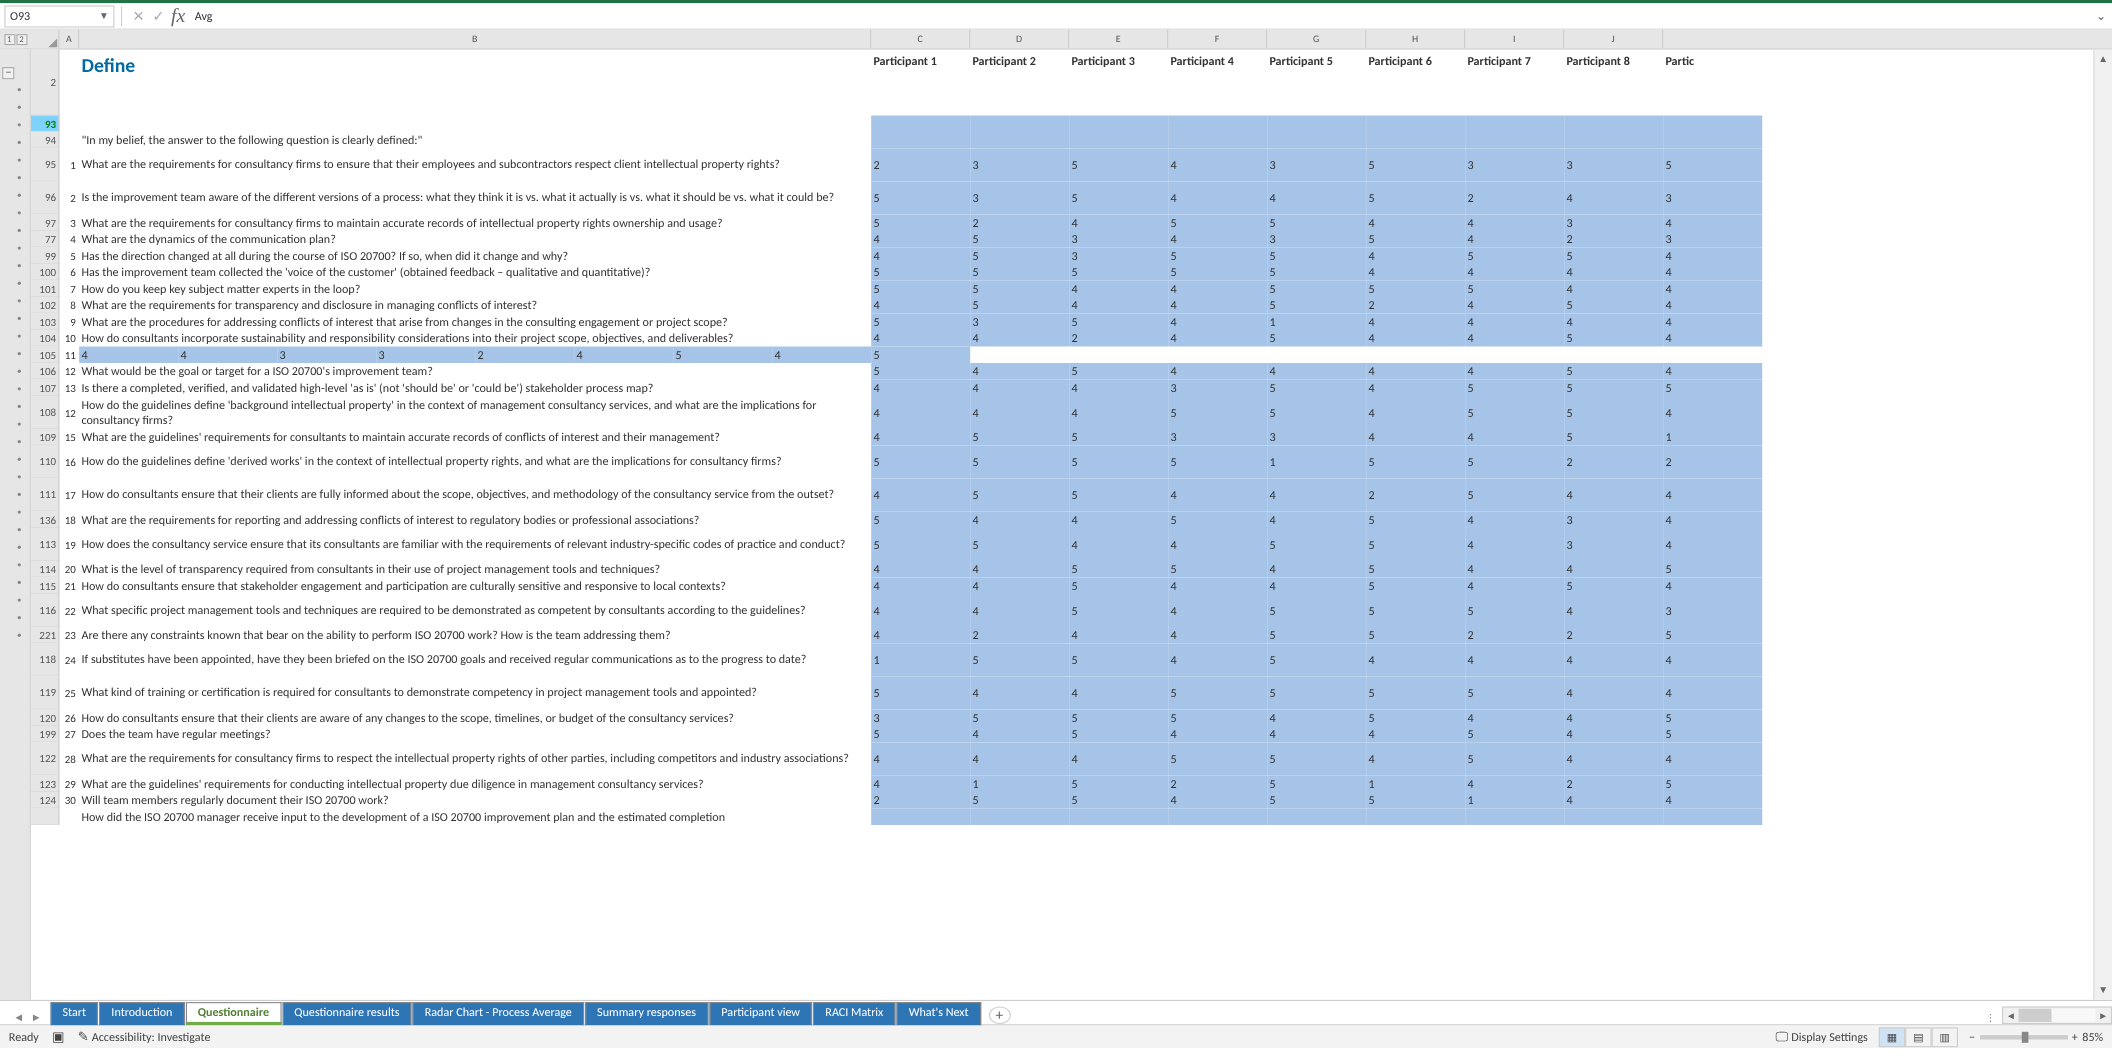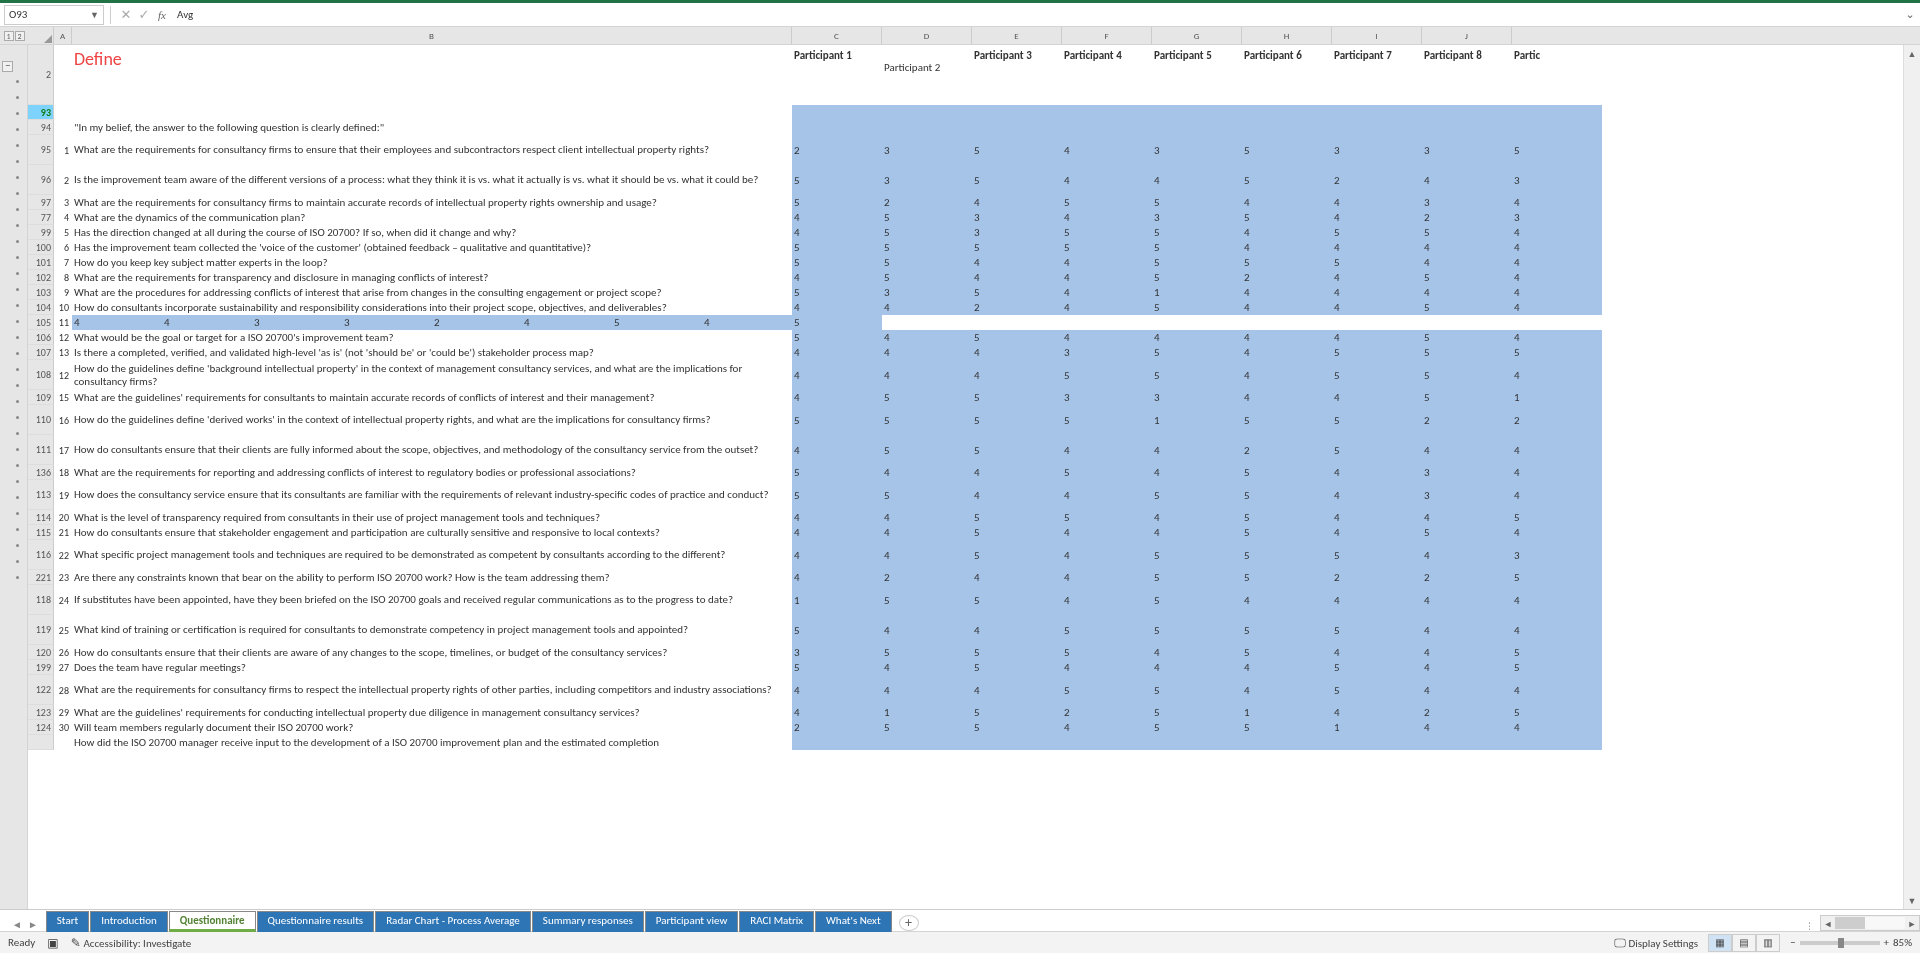--- a/index.html
+++ b/index.html
@@ -5,21 +5,21 @@
   * { box-sizing: border-box; }
   body { margin: 0; font-family: Calibri, Arial, sans-serif; font-size: 11px; color: #333; background: #fff; overflow: hidden; }
   
   .top-green-bar { height: 3px; background: #217346; }
   
   .formula-bar { display: flex; align-items: center; height: 24px; border-bottom: 1px solid #d4d4d4; background: #fff; }
   .name-box { width: 100px; height: 20px; border: 1px solid #ccc; margin-left: 4px; display: flex; align-items: center; justify-content: space-between; padding: 0 4px; background: #fff; }
   .name-box-dd { color: #666; font-size: 9px; }
   .fb-divider { width: 1px; height: 18px; background: #ccc; margin: 0 6px; }
   .fb-icon { width: 18px; color: #aaa; text-align: center; font-size: 13px; }
-  .fb-icon.fx { font-style: italic; font-family: 'Times New Roman', serif; color: #666; font-size: 11px; }
+  .fb-icon.fx { font-style: italic; font-family: 'Times New Roman', serif; color: #666; font-size: 18px; }
   .fb-content { flex: 1; padding-left: 6px; color: #333; }
   .fb-expand { width: 20px; text-align: center; color: #666; cursor: pointer; }
   
   .outline-row { height: 18px; display: flex; border-bottom: 1px solid #d4d4d4; background: #e6e6e6; font-size: 9px; color: #666; }
   .outline-buttons { width: 28px; display: flex; align-items: center; justify-content: center; gap: 1px; }
   .outline-btn { border: 1px solid #aaa; width: 10px; height: 10px; display: inline-flex; align-items: center; justify-content: center; font-size: 8px; background: #f0f0f0; }
   .col-headers { display: flex; flex: 1; }
   .corner-box { width: 26px; border-right: 1px solid #ccc; display: flex; align-items: center; justify-content: center; position: relative; }
   .corner-tri { width:0; height:0; border-left: 8px solid transparent; border-bottom: 8px solid #999; position: absolute; bottom: 1px; right: 1px; }
   .col-head { border-right: 1px solid #ccc; display: flex; align-items: center; justify-content: center; color: #555; }
@@ -34,21 +34,21 @@
   
   .grid-scroll { flex: 1; overflow: hidden; position: relative; }
   .grid { display: block; }
   .row { display: flex; align-items: stretch; }
   .row-head { width: 26px; background: #e6e6e6; border-right: 1px solid #ccc; border-bottom: 1px solid #ddd; display: flex; align-items: center; justify-content: flex-end; padding-right: 2px; color: #555; font-size: 10px; flex-shrink: 0; }
   .cell { border-right: 1px solid transparent; display: flex; align-items: center; padding: 0 2px; }
   .cell-A { width: 18px; font-size: 10px; color: #333; justify-content: flex-end; padding-right: 2px; }
   .cell-B { width: 720px; font-size: 11px; color: #333; line-height: 1.2; }
   .cell-data { width: 90px; justify-content: flex-start; padding-left: 2px; background: #a6c4e8; }
   
-  .title-row .cell-B { font-weight: normal; color: #ef4444; font-size: 18px; }
+  .title-row .cell-B { font-weight: bold; color: #0369a1; font-size: 18px; }
   .header-row .cell-data { font-weight: bold; background: transparent; }
   .header-row { height: 60px; }
   .header-row .cell { align-items: flex-start; padding-top: 4px; }
   
   .single-line { height: 15px; }
   .double-line { height: 30px; }
   .double-line .cell-B { white-space: normal; }
   
   .scrollbar-v { position: absolute; right: 0; top: 0; bottom: 0; width: 17px; background: #f0f0f0; border-left: 1px solid #ddd; }
   .scroll-arrow { height: 17px; display: flex; align-items: center; justify-content: center; color: #666; font-size: 9px; }
@@ -158,21 +158,21 @@
         <div class="outline-dot"></div>
       </div>
   </div>
   <div class="grid-scroll">
     <div class="grid" id="grid">
         <div class="row header-row title-row">
           <div class="row-head">2</div>
           <div class="cell cell-A"></div>
           <div class="cell cell-B">Define</div>
           <div class="cell cell-data" style="background: transparent; font-weight: bold;">Participant 1</div>
-          <div class="cell cell-data" style="background: transparent; font-weight: normal; margin-top: 12px;">Participant 2</div>
+          <div class="cell cell-data" style="background: transparent; font-weight: bold;">Participant 2</div>
           <div class="cell cell-data" style="background: transparent; font-weight: bold;">Participant 3</div>
           <div class="cell cell-data" style="background: transparent; font-weight: bold;">Participant 4</div>
           <div class="cell cell-data" style="background: transparent; font-weight: bold;">Participant 5</div>
           <div class="cell cell-data" style="background: transparent; font-weight: bold;">Participant 6</div>
           <div class="cell cell-data" style="background: transparent; font-weight: bold;">Participant 7</div>
           <div class="cell cell-data" style="background: transparent; font-weight: bold;">Participant 8</div>
           <div class="cell cell-data" style="background: transparent; font-weight: bold;">Partic</div>
         </div>
         <div class="row single-line">
           <div class="row-head selected">93</div>
@@ -491,21 +491,21 @@
           <div class="cell cell-data">4</div>
           <div class="cell cell-data">4</div>
           <div class="cell cell-data">5</div>
           <div class="cell cell-data">4</div>
           <div class="cell cell-data">5</div>
           <div class="cell cell-data">4</div>
         </div>
         <div class="row double-line">
           <div class="row-head">116</div>
           <div class="cell cell-A">22</div>
-          <div class="cell cell-B">What specific project management tools and techniques are required to be demonstrated as competent by consultants according to the different?</div>
+          <div class="cell cell-B">What specific project management tools and techniques are required to be demonstrated as competent by consultants according to the guidelines?</div>
           <div class="cell cell-data">4</div>
           <div class="cell cell-data">4</div>
           <div class="cell cell-data">5</div>
           <div class="cell cell-data">4</div>
           <div class="cell cell-data">5</div>
           <div class="cell cell-data">5</div>
           <div class="cell cell-data">5</div>
           <div class="cell cell-data">4</div>
           <div class="cell cell-data">3</div>
         </div>

